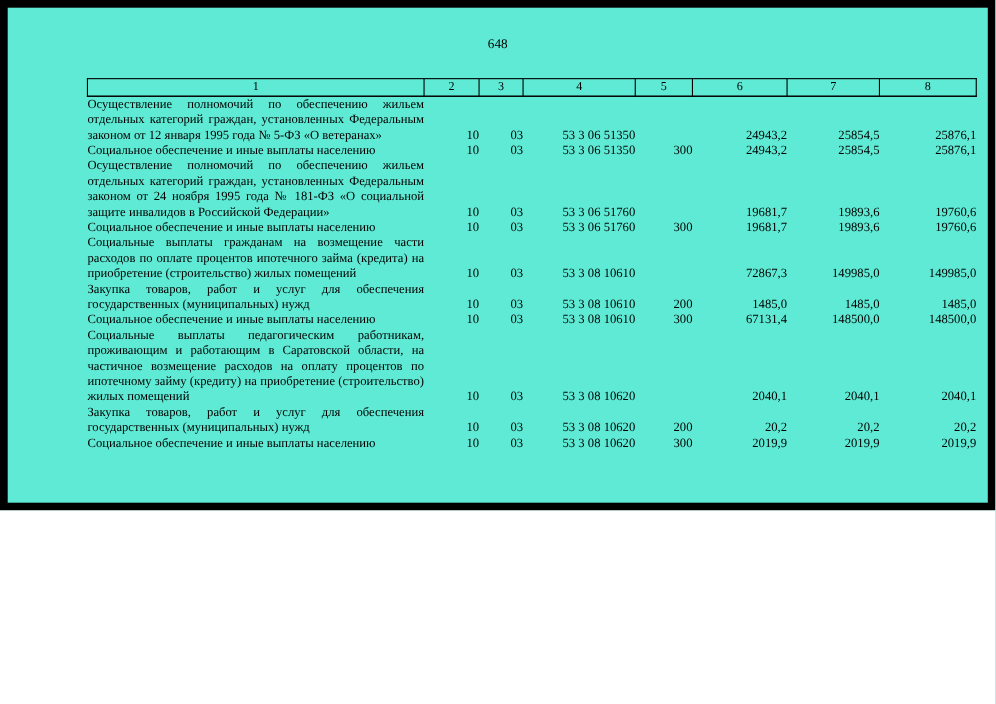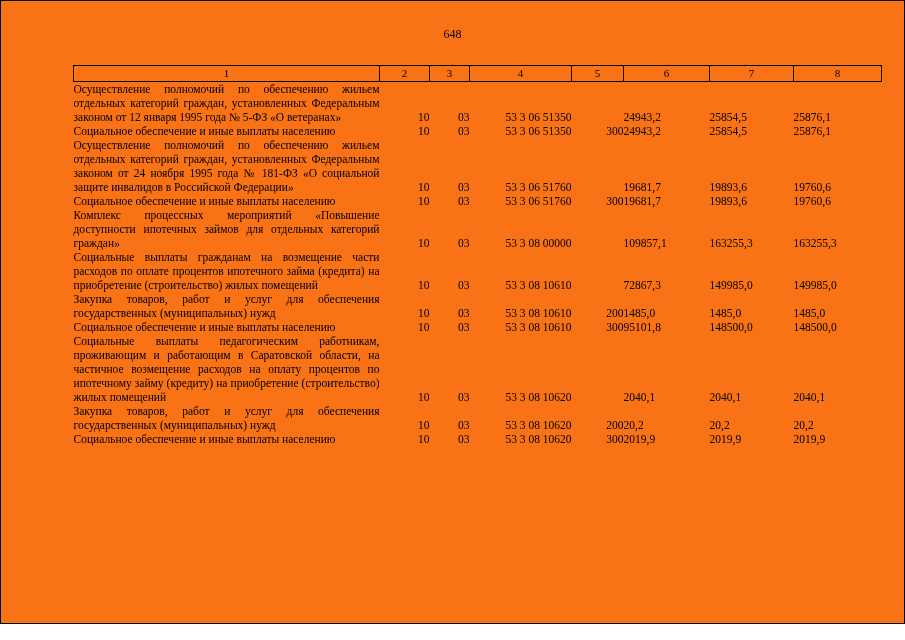--- a/index.html
+++ b/index.html
@@ -1,22 +1,22 @@
 <!DOCTYPE html>
 <html lang="ru"><head>
 <meta charset="utf-8">
 <style>
   * { margin: 0; padding: 0; box-sizing: border-box; }
   html, body { background: #ffffff; }
   .page {
     position: relative;
     width: 905px;
-    height: 624px;
-    background: #f97316;
-    border: 1px solid #000000;
+    height: 464px;
+    background: #5eead4;
+    border: 7px solid #000000;
     overflow: hidden;
     font-family: "Liberation Serif", "DejaVu Serif", serif;
     color: #000;
   }
   .page-number {
     margin-top: 26px;
     text-align: center;
     font-size: 12px;
     line-height: 14px;
   }
@@ -42,21 +42,21 @@
   }
   td.desc {
     vertical-align: top;
     text-align: justify;
     hyphens: auto;
     padding-left: 10px;
     padding-right: 3px;
     margin-top: 12px;
   }
   td.center { text-align: right; }
-  td.num { text-align: left; padding-right: 7px; }
+  td.num { text-align: right; padding-right: 7px; }
 </style>
 </head>
 <body>
 
 <div class="page">
   <div class="page-number">648</div>
 
   <table class="budget">
     <colgroup>
       <col style="width:306px">
@@ -115,30 +115,20 @@
           <td class="desc">Социальное обеспечение и иные выплаты населению</td>
           <td class="center">10</td>
           <td class="center">03</td>
           <td class="center">53 3 06 51760</td>
           <td class="center">300</td>
           <td class="num">19681,7</td>
           <td class="num">19893,6</td>
           <td class="num">19760,6</td>
         </tr>
         <tr>
-          <td class="desc">Комплекс процессных мероприятий «Повышение доступности ипотечных займов для отдельных категорий граждан»</td>
-          <td class="center">10</td>
-          <td class="center">03</td>
-          <td class="center">53 3 08 00000</td>
-          <td class="center"></td>
-          <td class="num">109857,1</td>
-          <td class="num">163255,3</td>
-          <td class="num">163255,3</td>
-        </tr>
-        <tr>
           <td class="desc">Социальные выплаты гражданам на возмещение части расходов по оплате процентов ипотечного займа (кредита) на приобретение (строительство) жилых помещений</td>
           <td class="center">10</td>
           <td class="center">03</td>
           <td class="center">53 3 08 10610</td>
           <td class="center"></td>
           <td class="num">72867,3</td>
           <td class="num">149985,0</td>
           <td class="num">149985,0</td>
         </tr>
         <tr>
@@ -150,21 +140,21 @@
           <td class="num">1485,0</td>
           <td class="num">1485,0</td>
           <td class="num">1485,0</td>
         </tr>
         <tr>
           <td class="desc">Социальное обеспечение и иные выплаты населению</td>
           <td class="center">10</td>
           <td class="center">03</td>
           <td class="center">53 3 08 10610</td>
           <td class="center">300</td>
-          <td class="num">95101,8</td>
+          <td class="num">67131,4</td>
           <td class="num">148500,0</td>
           <td class="num">148500,0</td>
         </tr>
         <tr>
           <td class="desc">Социальные выплаты педагогическим работникам, проживающим и работающим в Саратовской области, на частичное возмещение расходов на оплату процентов по ипотечному займу (кредиту) на приобретение (строительство) жилых помещений</td>
           <td class="center">10</td>
           <td class="center">03</td>
           <td class="center">53 3 08 10620</td>
           <td class="center"></td>
           <td class="num">2040,1</td>

